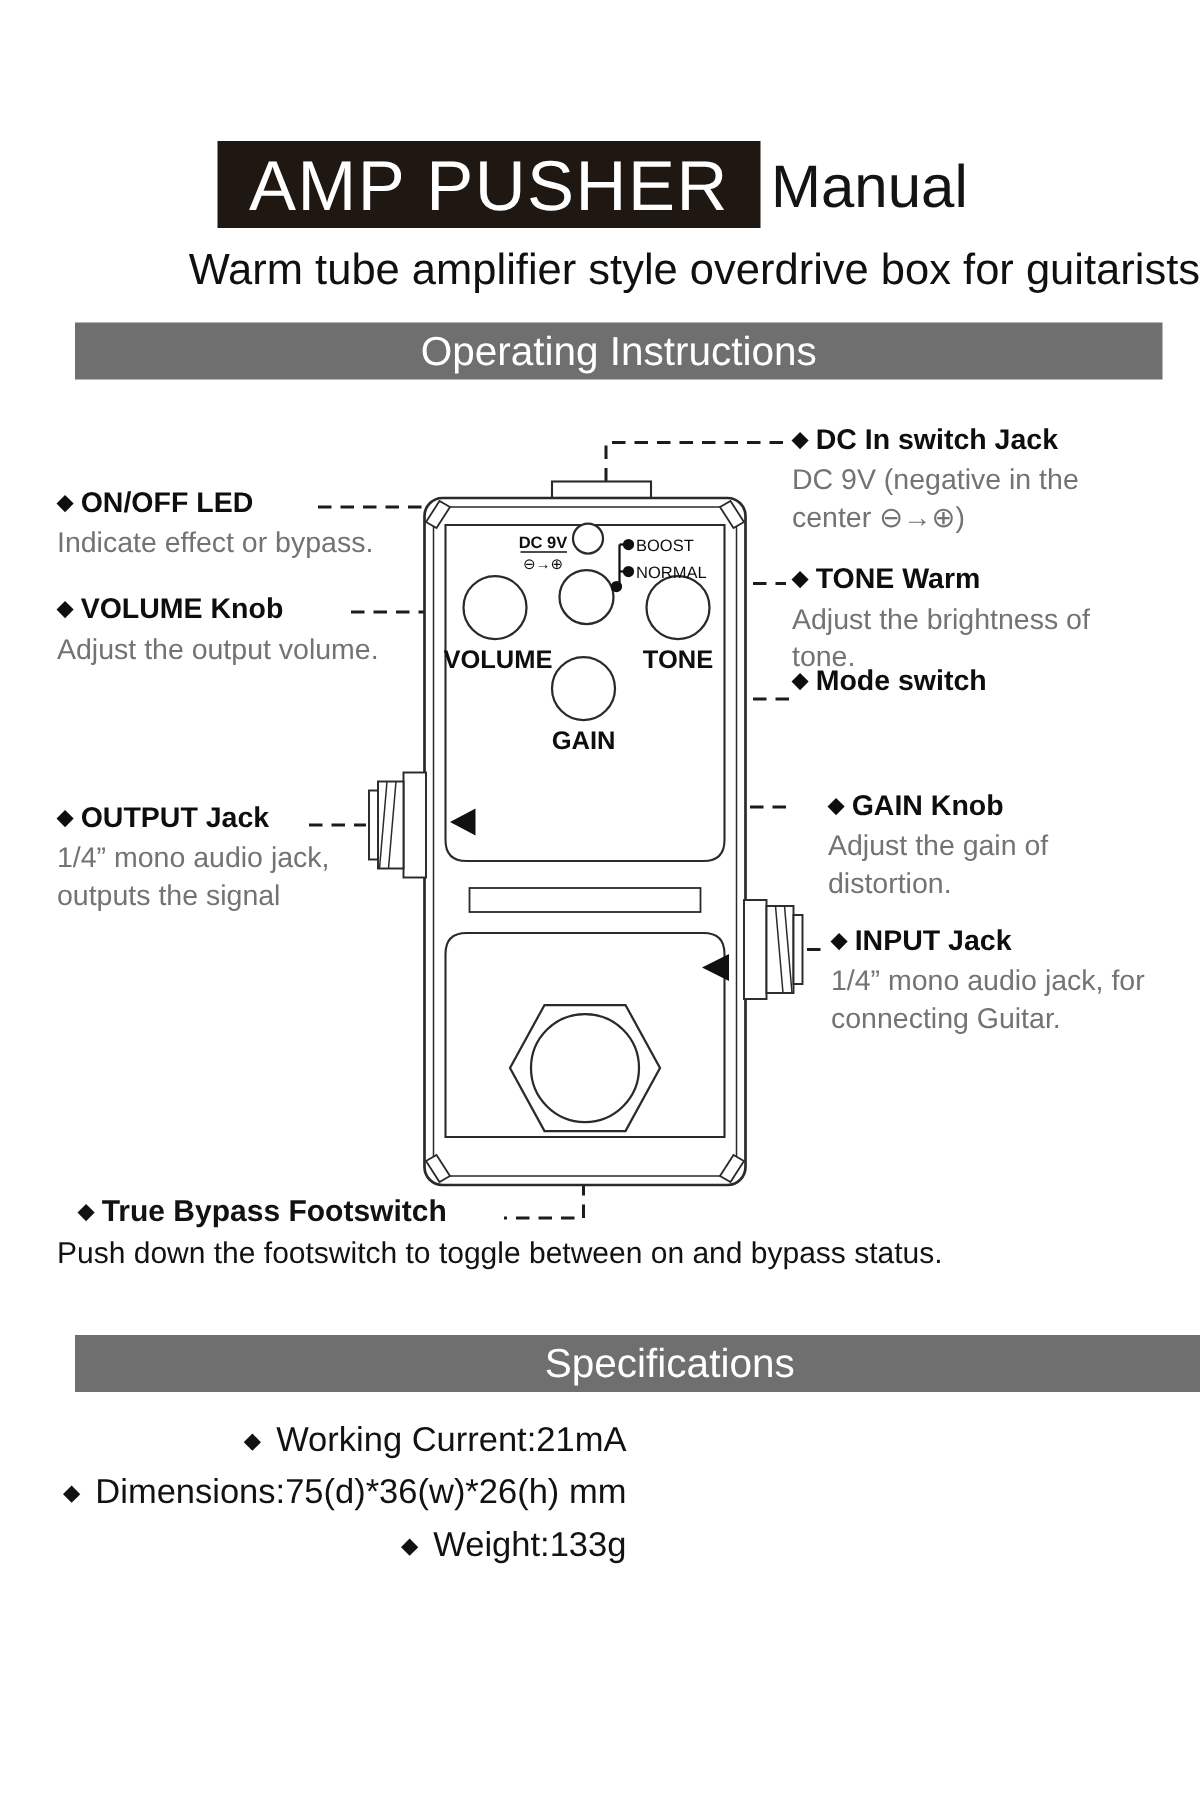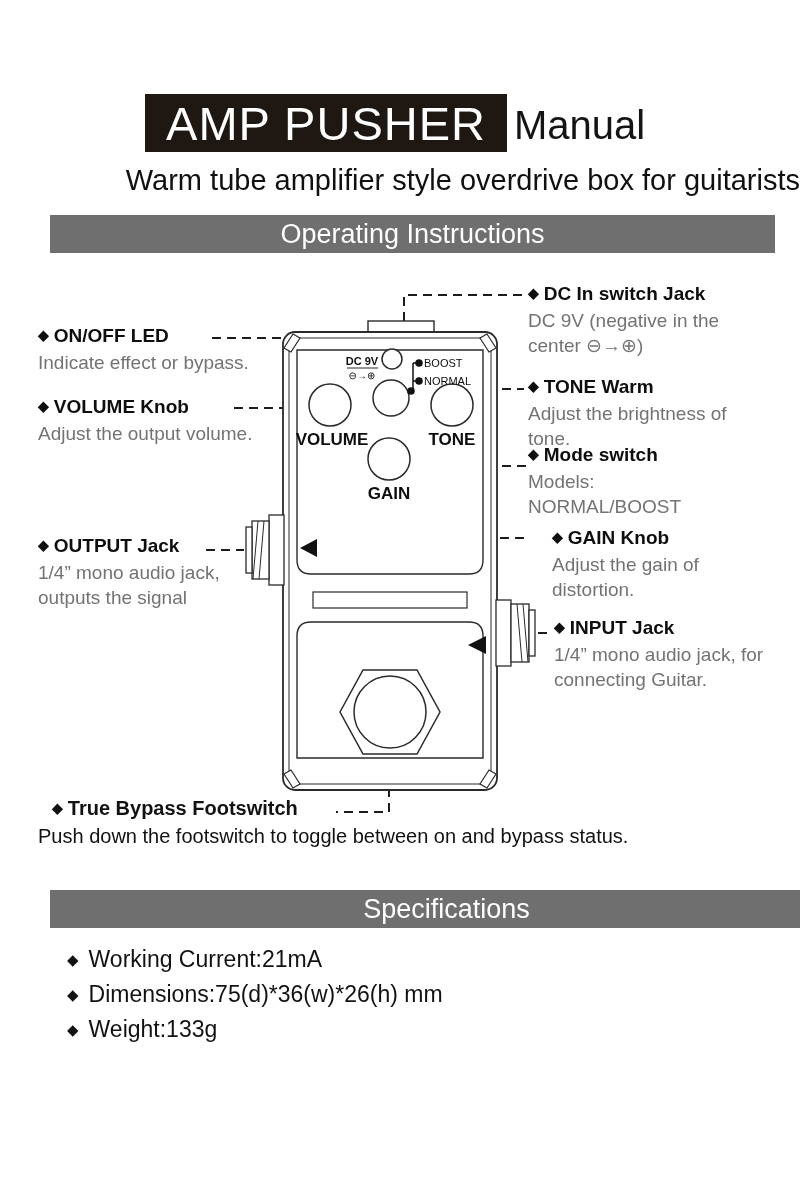--- a/index.html
+++ b/index.html
@@ -21,21 +21,21 @@
   .diagram svg{position:absolute;left:0;top:0;}
 
   .callout{position:absolute;}
   .co-title{font-weight:bold;font-size:19px;white-space:nowrap;color:#0e0e0e;}
   .diamond{font-size:14px;margin-right:5px;vertical-align:2px;}
   .co-desc{font-size:19px;line-height:25px;margin-top:3px;color:#737373;}
 
   .fs-title{position:absolute;left:52px;top:527px;font-weight:bold;font-size:20px;white-space:nowrap;}
   .fs-desc{position:absolute;left:38px;top:555px;font-size:20px;white-space:nowrap;}
 
-  .specs-list{position:absolute;left:67px;top:946px;font-size:23px;}
+  .specs-list{position:absolute;left:42px;top:946px;font-size:23px;text-align:right;}
   .spec-item{margin-bottom:8px;white-space:nowrap;}
   .spec-bullet{font-size:15px;margin-right:10px;vertical-align:2px;}
 
   svg text{font-family:"Liberation Sans",sans-serif;fill:#0e0e0e;}
   .knob-label{font-size:17px;font-weight:bold;}
   .small-label{font-size:11px;}
 </style>
 </head>
 <body>
 
@@ -153,21 +153,20 @@
       <div class="co-desc">Adjust the output volume.</div>
     </div>
 
     <div class="callout" style="left:528px;top:106px;width:200px;">
       <div class="co-title"><span class="diamond">◆</span><span>TONE Warm</span></div>
       <div class="co-desc">Adjust the brightness of tone.</div>
     </div>
 
     <div class="callout" style="left:528px;top:174px;width:200px;">
       <div class="co-title"><span class="diamond">◆</span><span>Mode switch</span></div>
-      <div class="co-desc">Models: NORMAL/BOOST</div>
     </div>
 
     <div class="callout" style="left:528px;top:257px;width:175px;margin-left:24px;">
       <div class="co-title"><span class="diamond">◆</span><span>GAIN Knob</span></div>
       <div class="co-desc">Adjust the gain of distortion.</div>
     </div>
 
     <div class="callout" style="left:38px;top:265px;width:215px;">
       <div class="co-title"><span class="diamond">◆</span><span>OUTPUT Jack</span></div>
       <div class="co-desc">1/4” mono audio jack, outputs the signal</div>

